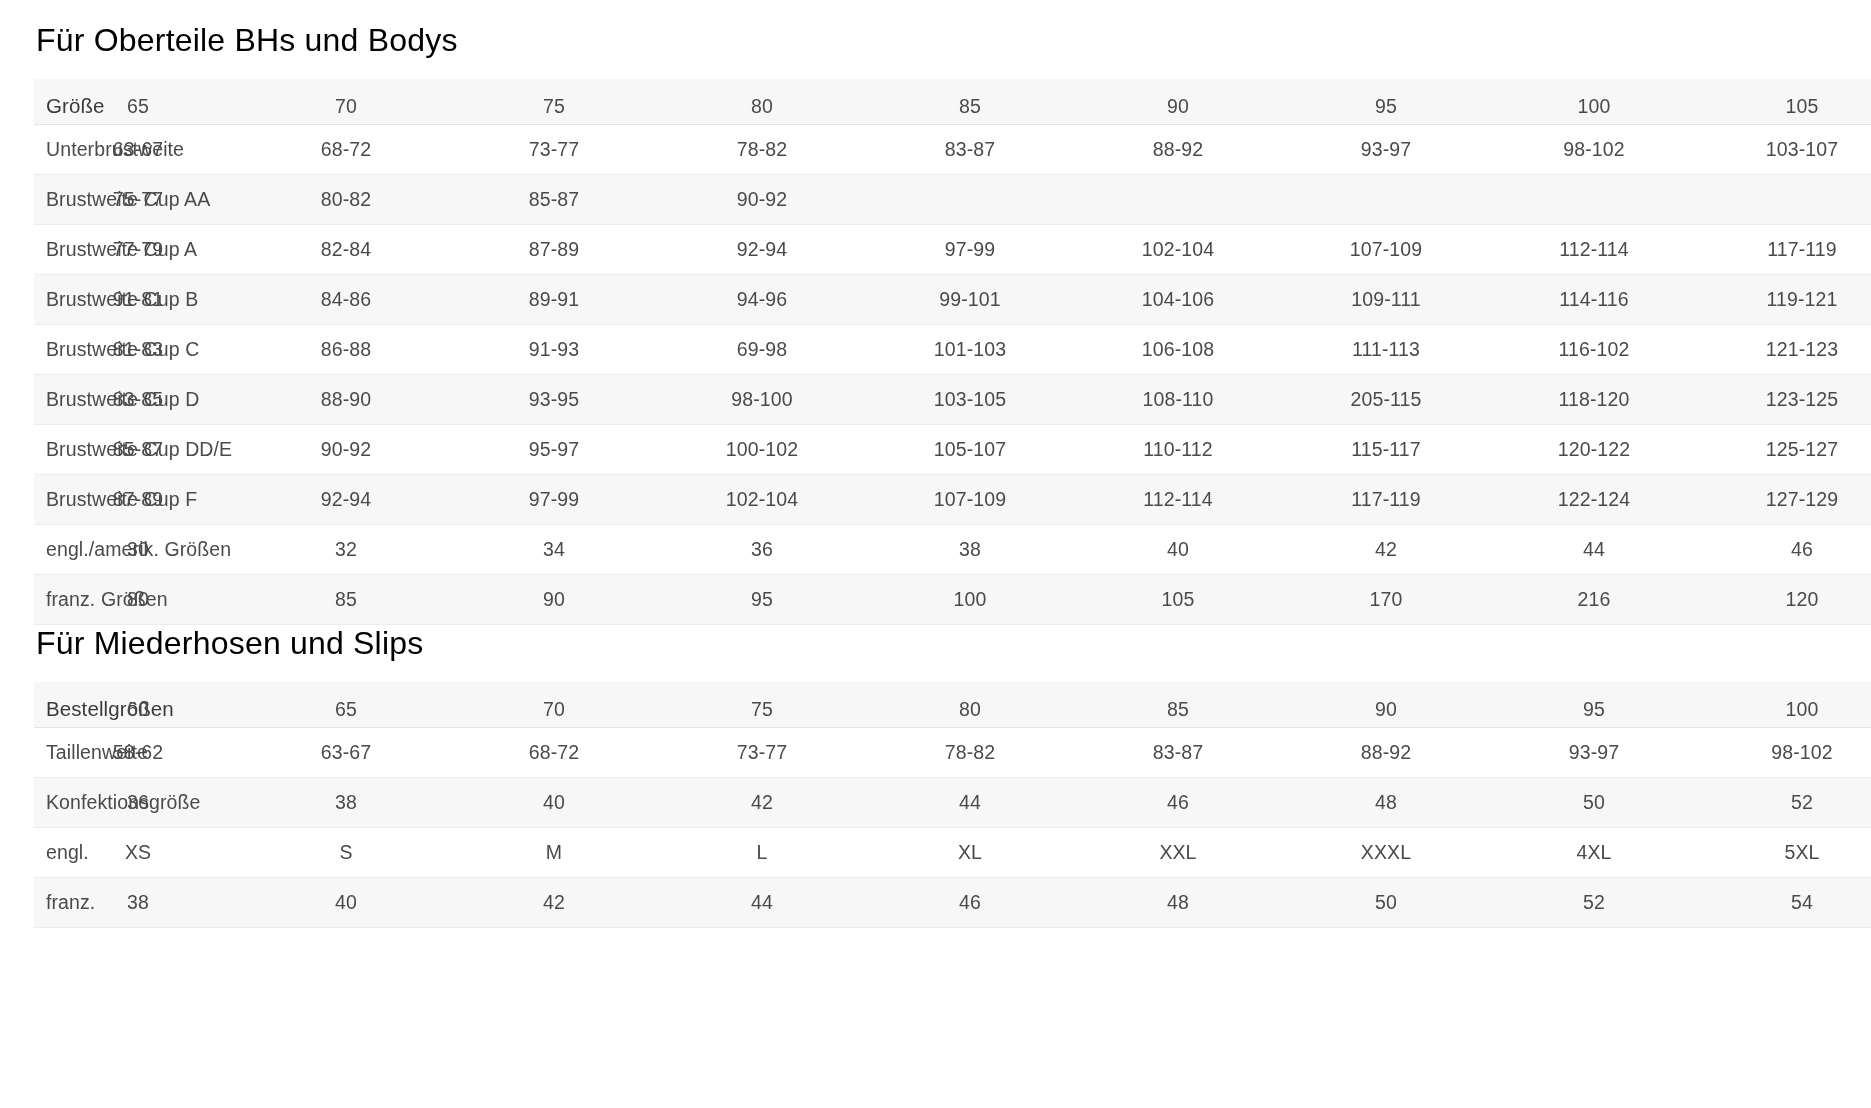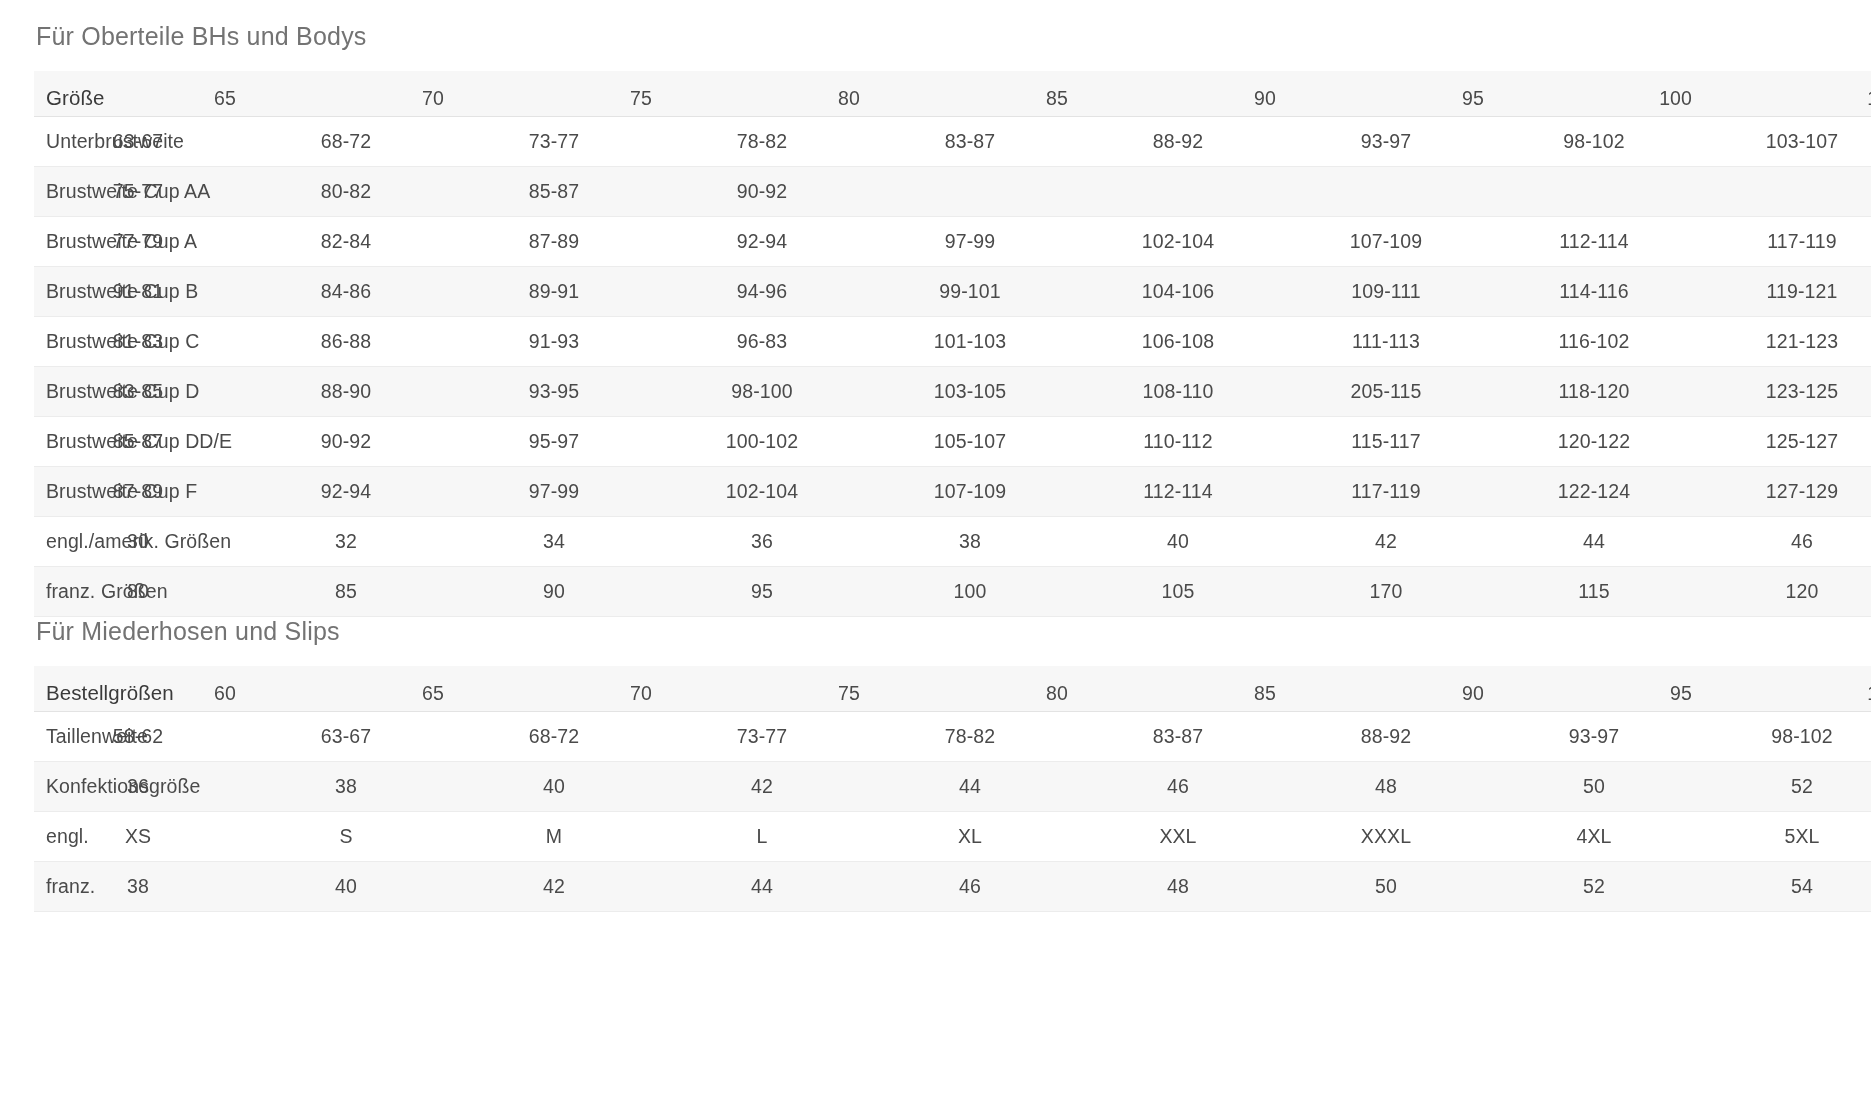--- a/index.html
+++ b/index.html
@@ -12,23 +12,23 @@
     height: 1108px;
     font-family: "Liberation Sans", sans-serif;
     color: #3c3c3c;
     -webkit-font-smoothing: antialiased;
   }
   .page {
     padding: 22px 34px 0 34px;
     box-sizing: border-box;
   }
   .section-title {
-    font-size: 25px;
+    font-size: 32px;
     font-weight: 400;
-    color: #737373;
+    color: #000000;
     letter-spacing: 0.2px;
     margin: 0 0 20px 2px;
   }
   .section + .section {
   }
   table.size-table {
     border-collapse: collapse;
     width: 1803px;
     table-layout: fixed;
   }
@@ -47,21 +47,20 @@
     font-weight: 400;
   }
   table.size-table .rowhead {
     text-align: left;
     padding-left: 12px;
   }
   table.size-table thead th {
     border-bottom: 1px solid #e3e3e3;
     padding-top: 15px;
     padding-bottom: 6px;
-    text-align: right;
   }
   table.size-table thead th.rowhead {
     font-size: 20.5px;
     color: #3a3a3a;
   }
   table.size-table thead tr {
     background: #f7f7f7;
   }
   table.size-table tbody tr.alt {
     background: #f7f7f7;
@@ -145,21 +144,21 @@
           <td>109-111</td>
           <td>114-116</td>
           <td>119-121</td>
 
         </tr>
         <tr>
           <td class="rowhead">Brustweite Cup C</td>
           <td>81-83</td>
           <td>86-88</td>
           <td>91-93</td>
-          <td>96-83</td>
+          <td>69-98</td>
           <td>101-103</td>
           <td>106-108</td>
           <td>111-113</td>
           <td>116-102</td>
           <td>121-123</td>
 
         </tr>
         <tr class="alt">
           <td class="rowhead">Brustweite Cup D</td>
           <td>83-85</td>
@@ -214,21 +213,21 @@
         </tr>
         <tr class="alt">
           <td class="rowhead">franz. Größen</td>
           <td>80</td>
           <td>85</td>
           <td>90</td>
           <td>95</td>
           <td>100</td>
           <td>105</td>
           <td>170</td>
-          <td>115</td>
+          <td>216</td>
           <td>120</td>
 
         </tr>
       </tbody>
     </table>
   </div>
 
   <div class="section">
     <h2 class="section-title">Für Miederhosen und Slips</h2>
     <table class="size-table">

